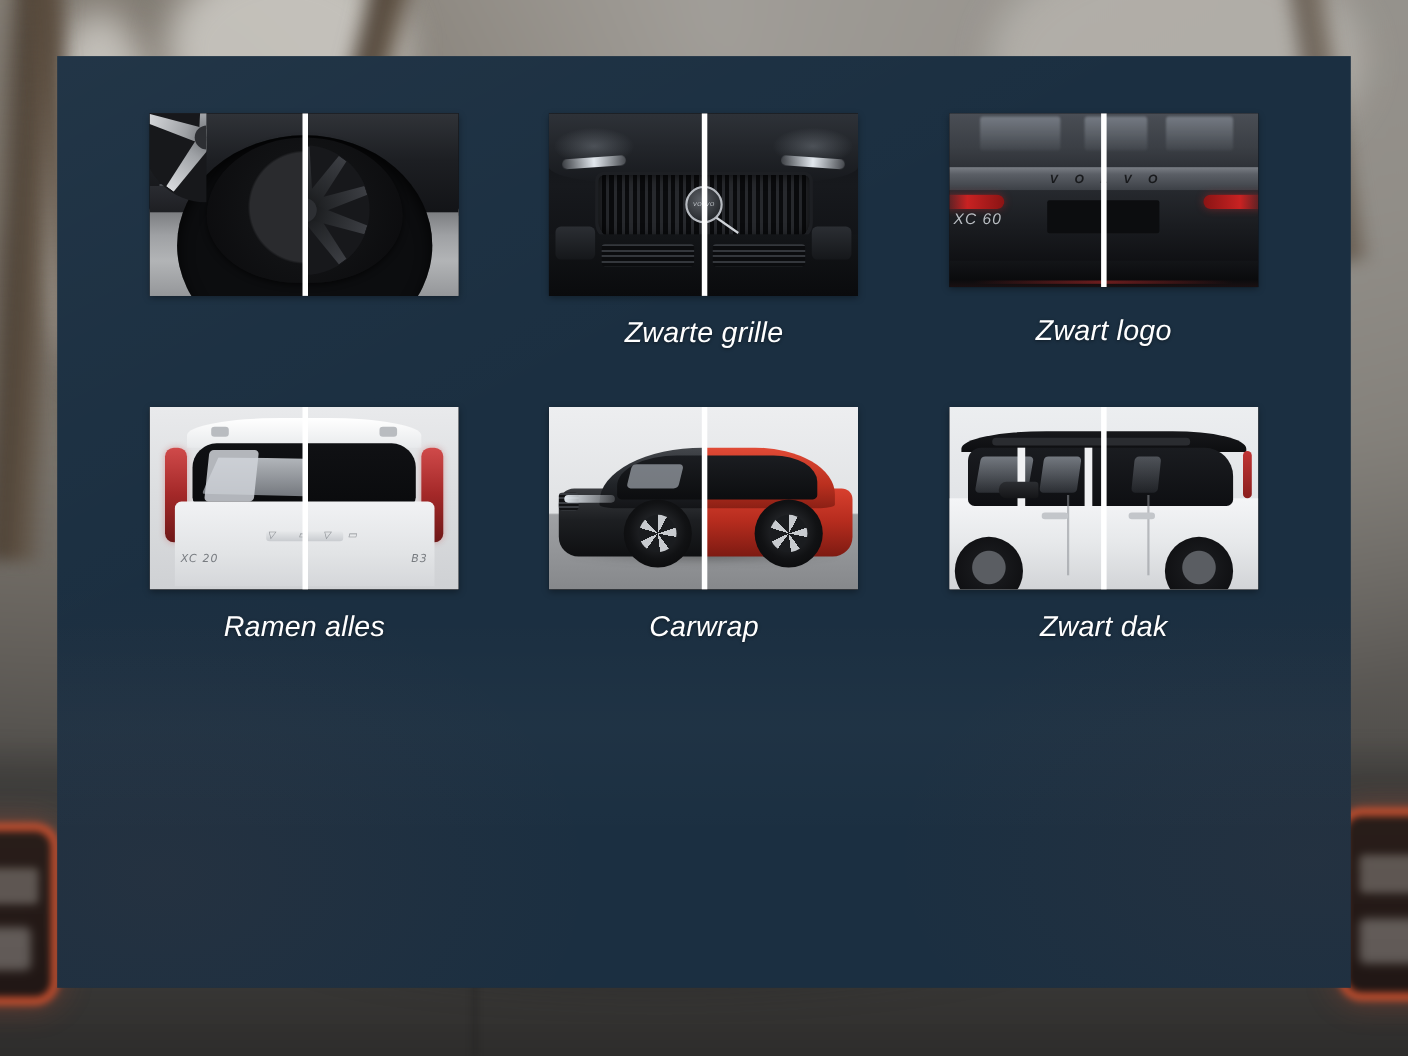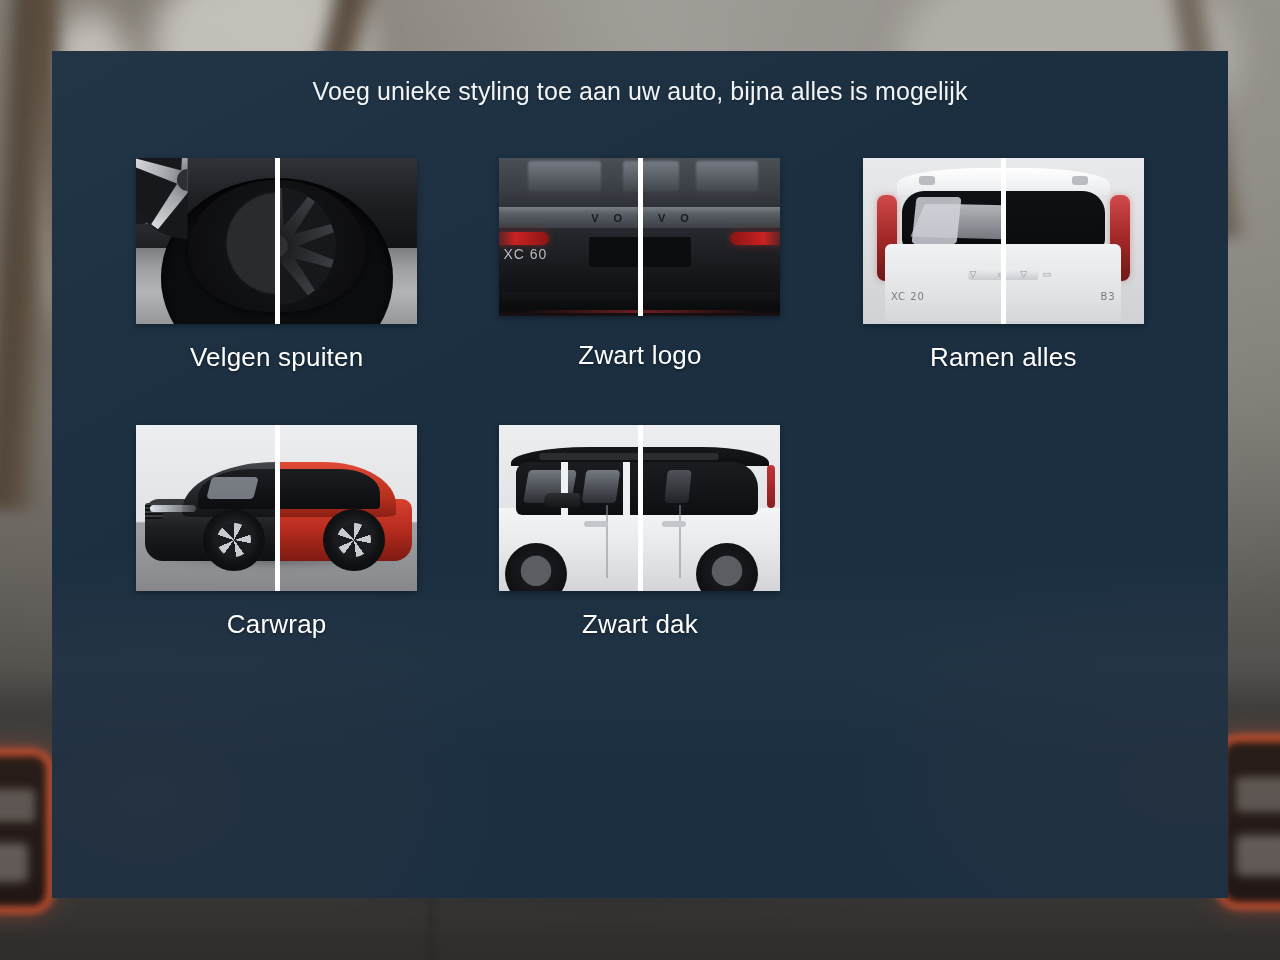--- a/index.html
+++ b/index.html
@@ -180,20 +180,21 @@
     width: 1060px;
     display: grid;
     grid-template-columns: repeat(3, 1fr);
     row-gap: 52px;
     column-gap: 30px;
   }
   .tile {
     display: flex;
     flex-direction: column;
     align-items: center;
+    font-style: italic;
   }
   .thumb-wrap {
     width: 281px;
     height: 166px;
     position: relative;
     overflow: hidden;
     background: #0b0b0d;
     box-shadow: 0 2px 6px rgba(0,0,0,0.35);
   }
   .thumb {
@@ -631,21 +632,20 @@
     <div class="taillight taillight-r">
       <div class="taillight-inner"></div>
       <div class="taillight-inner2"></div>
     </div>
   </div>
 
   <section class="panel">
     <div class="panel-ghost"></div>
     <div class="panel-inner">
 
-      <p class="subhead">Voeg unieke styling toe aan uw auto, bijna alles is mogelijk</p>
 
       <div class="grid">
 
         <div class="tile">
           <div class="thumb-wrap">
             <div class="thumb t-wheel">
               <div class="w-body"></div>
               <div class="w-vent"></div>
               <div class="w-lowerbody"></div>
               <div class="w-ground"></div>
@@ -668,23 +668,45 @@
                     <div class="w-spoke" style="transform:rotate(216deg)"></div>
                     <div class="w-spoke" style="transform:rotate(288deg)"></div>
                     <div class="w-spoke" style="transform:rotate(36deg)"></div>
                     <div class="w-spoke" style="transform:rotate(108deg)"></div>
                   </div>
                 </div>
               </div>
             </div>
             <div class="split-line"></div>
           </div>
-          <div class="tile-label">Velgen spuiten</div>
         </div>
 
+        <div class="tile">
+          <div class="thumb-wrap">
+            <div class="thumb t-grille">
+              <div class="g-hood"></div>
+              <div class="g-hl-glow left"></div>
+              <div class="g-hl-glow right"></div>
+              <div class="g-hl left"></div>
+              <div class="g-hl right"></div>
+              <div class="g-grille"></div>
+              <div class="g-arrow"></div>
+              <div class="g-badge">
+                <div class="g-badge-txt">VOLVO</div>
+              </div>
+              <div class="g-lower"></div>
+              <div class="g-intake left"></div>
+              <div class="g-intake right"></div>
+              <div class="g-corner left"></div>
+              <div class="g-corner right"></div>
+            </div>
+            <div class="split-line"></div>
+          </div>
+          <div class="tile-label">Zwarte grille</div>
+        </div>
 
         <div class="tile logo">
           <div class="thumb-wrap">
             <div class="thumb t-logo">
               <div class="l-glass">
                 <div class="l-glass-refl a"></div>
                 <div class="l-glass-refl b"></div>
                 <div class="l-glass-refl c"></div>
               </div>
               <div class="l-bar"></div>

